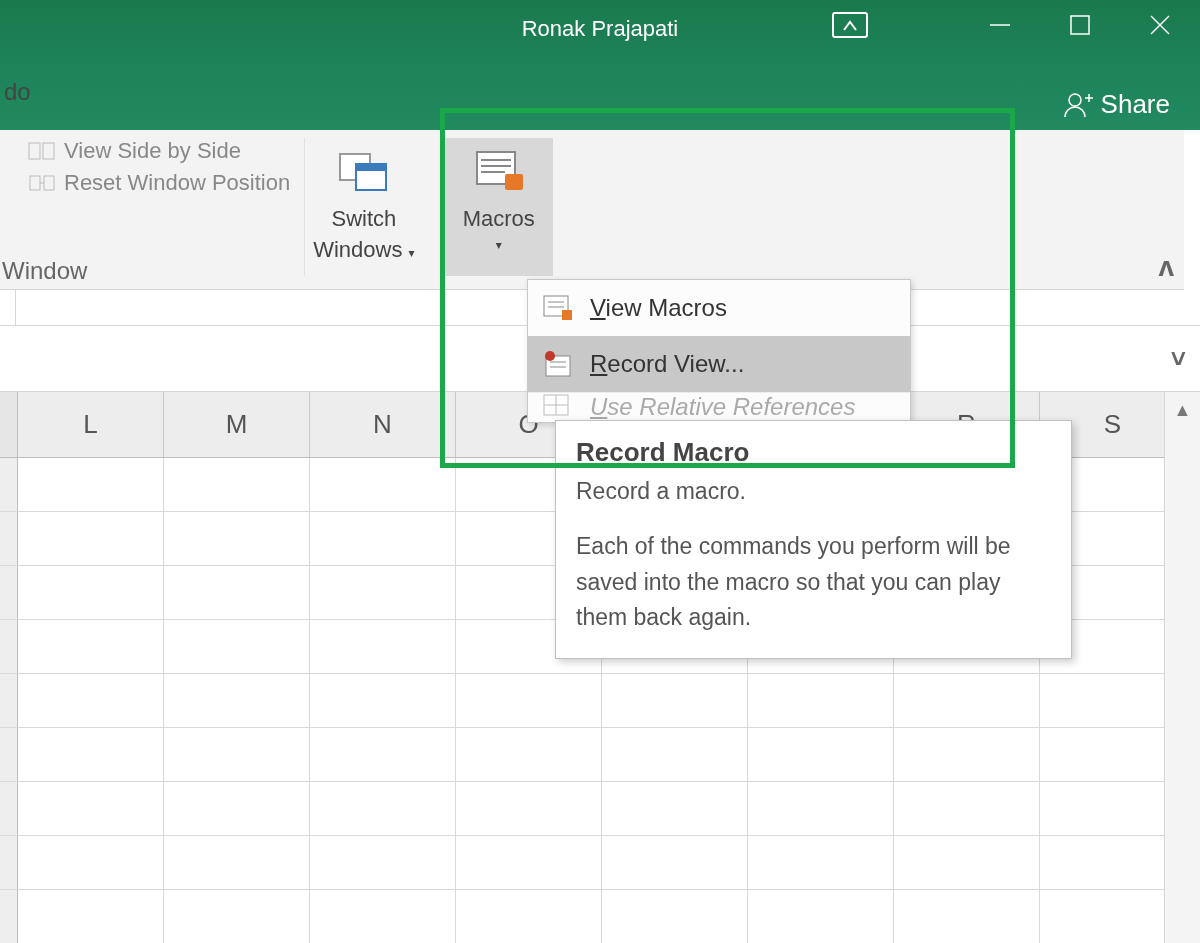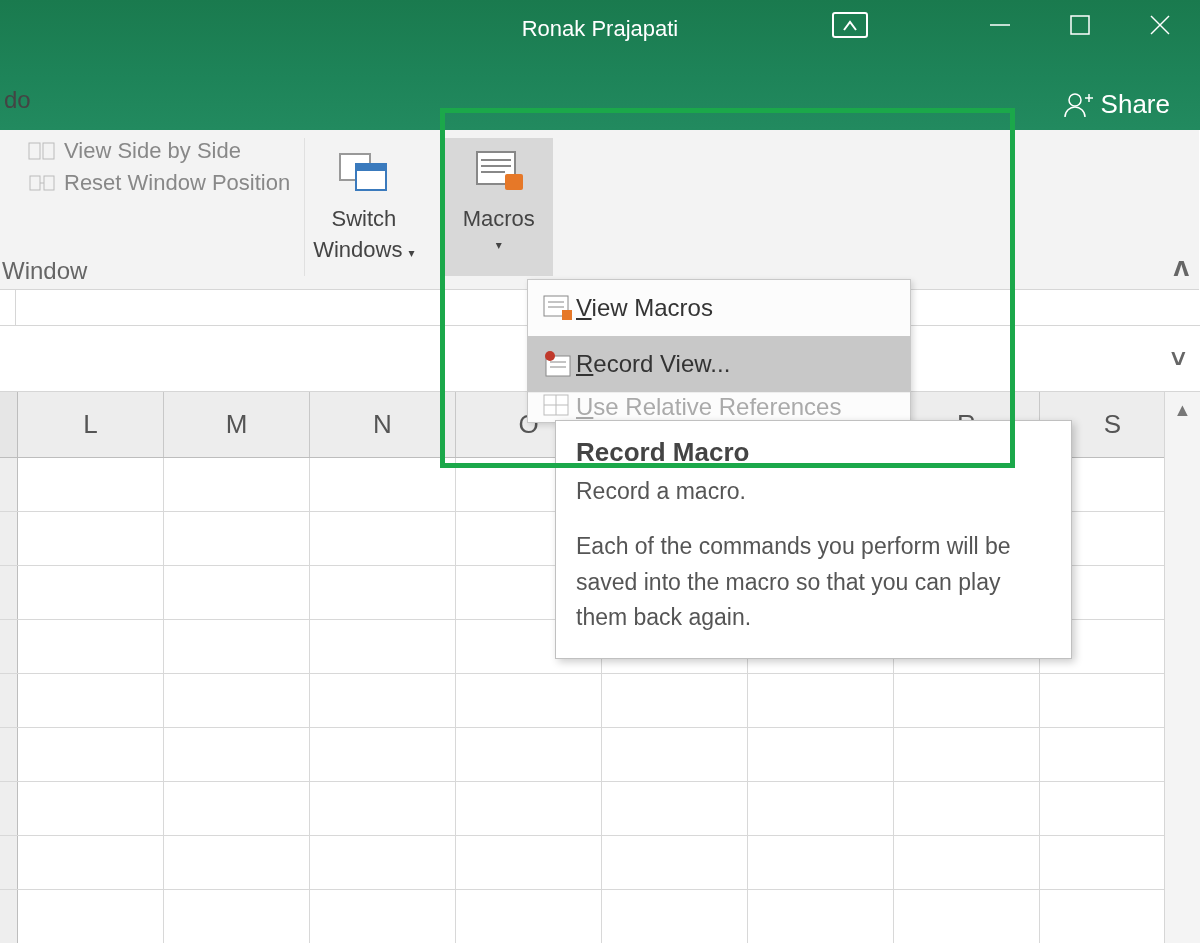--- a/index.html
+++ b/index.html
@@ -60,39 +60,39 @@
   height: 52px;
   background: linear-gradient(to bottom, #1e8459, #228a5f);
   display: flex;
   justify-content: flex-end;
   align-items: center;
   padding-right: 30px;
 }
 .left-cut {
   position: absolute;
   left: 0;
-  top: 80px;
+  top: 72px;
   color: #444;
   font-size: 24px;
   padding: 6px 4px;
 }
 .share-btn {
   color: #fff;
   font-size: 26px;
   display: flex;
   align-items: center;
   gap: 8px;
 }
 .share-btn svg { stroke: #fff; fill: none; stroke-width: 1.5; }
 
 .ribbon {
   position: absolute;
   top: 130px;
   left: 0;
-  right: 1px;
+  right: 16px;
   height: 160px;
   background: #f3f3f3;
   border-bottom: 1px solid #d6d6d6;
   display: flex;
   align-items: flex-start;
 }
 .window-group {
   padding: 8px 0 0 28px;
   display: flex;
   gap: 8px;
@@ -288,26 +288,26 @@
   box-shadow: 2px 2px 6px rgba(0,0,0,0.15);
   z-index: 400;
 }
 .menu-item {
   display: flex;
   align-items: center;
   height: 56px;
   font-size: 24px;
   color: #333;
   padding: 0 14px;
-  gap: 2px;
+  gap: 16px;
 }
 .menu-item.hover { background: #c8c8c8; }
 .menu-item .mi-icon { width: 32px; height: 28px; flex-shrink: 0; }
 .menu-item .underline-first::first-letter { text-decoration: underline; }
-.menu-item.cut { overflow: hidden; height: 30px; align-items: flex-start; color: #aaa; border-top: 1px solid #eee;}
+.menu-item.cut { overflow: hidden; height: 30px; align-items: flex-start; color: #aaa; border-top: 1px solid #eee; font-style: italic;}
 
 
 .tooltip {
   position: absolute;
   top: 420px;
   left: 555px;
   width: 517px;
   background: #fff;
   border: 1px solid #c0c0c0;
   box-shadow: 3px 3px 8px rgba(0,0,0,0.2);

